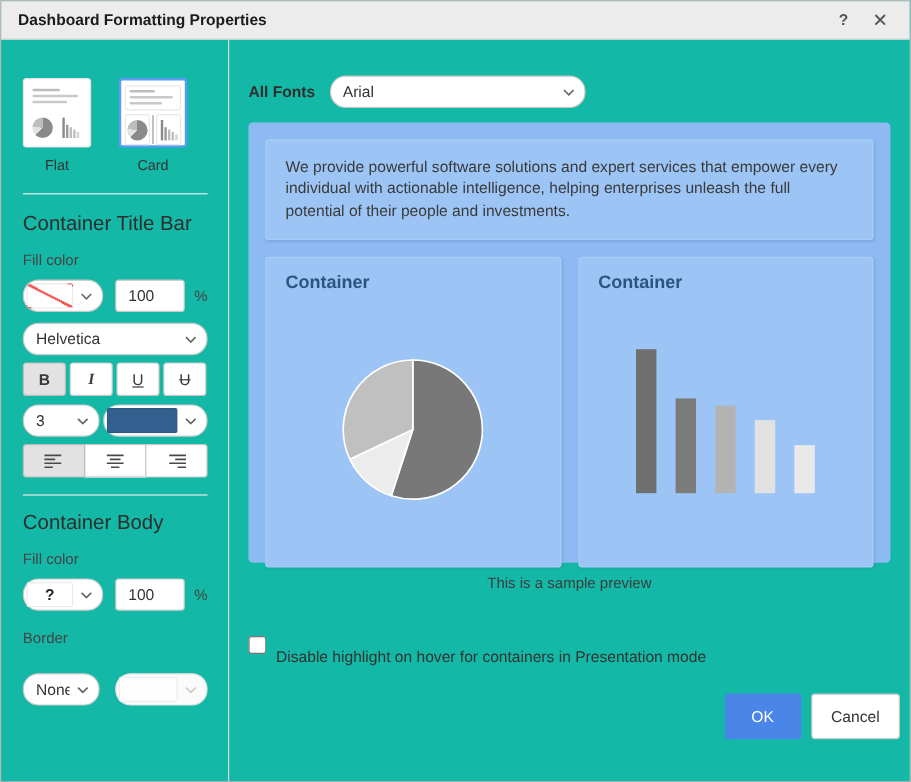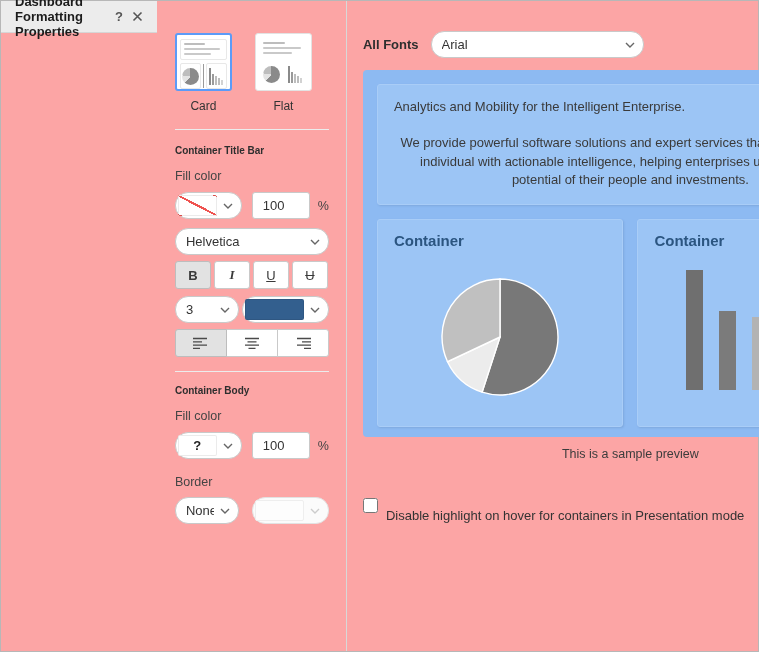--- a/index.html
+++ b/index.html
@@ -6,22 +6,22 @@
   html,body { width: 759px; height: 652px; }
   body {
     font-family: "Liberation Sans", sans-serif;
     background: #fff;
     color: #333;
     overflow: hidden;
   }
   .dialog {
     width: 759px; height: 652px;
     border: 1px solid #b7b7b7;
-    background: #fca5a5;
-    display: flex; 
+    background: #14b8a6;
+    display: flex; flex-direction: column;
   }
   
   .titlebar {
     height: 32px; flex: 0 0 32px;
     background: #ececec;
     border-bottom: 1px solid #d6d6d6;
     display: flex; align-items: center;
     padding: 0 14px;
   }
   .titlebar .title { font-size: 13px; font-weight: bold; color: #1c1c1c; }
@@ -68,21 +68,21 @@
   .mini-bars i { display: block; width: 2px; background: #bdbdbd; }
   .mini-bars i:nth-child(1){ height: 17px; background: #8a8a8a; }
   .mini-bars i:nth-child(2){ height: 11px; background: #9a9a9a; }
   .mini-bars i:nth-child(3){ height: 9px; }
   .mini-bars i:nth-child(4){ height: 7px; }
   .mini-bars i:nth-child(5){ height: 5px; background: #d2d2d2; }
   .thumb-label { font-size: 12px; color: #333; margin-top: 8px; }
 
   
   .label { font-size: 12.5px; color: #444; }
-  .heading { font-size: 10px; font-weight: bold; color: #2e2e2e; }
+  .heading { font-size: 17px; font-weight: normal; color: #2e2e2e; }
   .dropdown {
     height: 27px; background: #fff;
     border: 1px solid #c9c9c9; border-radius: 13px;
     display: flex; align-items: center;
     padding: 0 8px 0 10px; font-size: 13px; color: #333;
     cursor: pointer; position: relative;
   }
   .dropdown .dd-value { flex: 1; white-space: nowrap; overflow: hidden; }
   .chev { flex: 0 0 auto; margin-left: 6px; }
   .swatch-dd { padding: 2px 8px 2px 2px; }
@@ -148,21 +148,21 @@
   }
   .pv-panel {
     background: #9cc5f5;
     border: 1px solid #a9cdf7;
     border-radius: 3px;
     box-shadow: 1px 1px 2px rgba(60,90,140,0.18);
   }
   .pv-text { padding: 13px 16px 14px 16px; font-size: 13px; color: #3a3a3a; line-height: 1.42; }
   .pv-text p + p { margin-top: 18px; text-align: center; }
   .pv-containers { display: flex; gap: 14px; margin-top: 14px; }
-  .pv-container { flex: 1; height: 208px; display: flex; flex-direction: column; }
+  .pv-container { flex: 1; height: 259px; display: flex; flex-direction: column; }
   .pv-container .ct-title {
     font-size: 15px; font-weight: bold; color: #2b5580;
     padding: 12px 16px 0 16px;
   }
   .chart-area { flex: 1; display: flex; align-items: center; justify-content: center; }
   .bar-chart { display: flex; align-items: flex-end; gap: 16px; height: 120px; margin-bottom: 14px; }
   .bar-chart .bar { width: 17px; }
 
   .pv-caption { width: 535px; text-align: center; font-size: 12.5px; color: #3c3c3c; margin-top: 10px; }
 
@@ -197,20 +197,44 @@
         </svg>
     </span>
   </div>
 
   <div class="body">
 
     <div class="sidebar">
 
       <div class="thumb-row">
         <div class="thumb-col">
+          <div class="thumb flat-style">
+            <div class="mini-top">
+              <div class="mini-line l1"></div>
+                <div class="mini-line l2"></div>
+                <div class="mini-line l3"></div>
+            </div>
+            <div class="mini-bottom">
+              <div class="mini-pane">
+                  <span class="mini-pie"></span>
+                </div>
+              <div class="mini-pane">
+                  <span class="mini-bars">
+                    <i></i>
+                    <i></i>
+                    <i></i>
+                    <i></i>
+                    <i></i>
+                  </span>
+                </div>
+            </div>
+          </div>
+          <span class="thumb-label">Flat</span>
+        </div>
+        <div class="thumb-col">
           <div class="thumb card-style selected">
             <div class="mini-top">
               <div class="mini-line l1"></div>
                 <div class="mini-line l2"></div>
                 <div class="mini-line l3"></div>
             </div>
             <div class="mini-bottom">
               <div class="mini-pane">
                   <span class="mini-pie"></span>
                 </div>
@@ -221,44 +245,20 @@
                     <i></i>
                     <i></i>
                     <i></i>
                     <i></i>
                   </span>
                 </div>
             </div>
           </div>
           <span class="thumb-label">Card</span>
         </div>
-        <div class="thumb-col">
-          <div class="thumb flat-style">
-            <div class="mini-top">
-              <div class="mini-line l1"></div>
-                <div class="mini-line l2"></div>
-                <div class="mini-line l3"></div>
-            </div>
-            <div class="mini-bottom">
-              <div class="mini-pane">
-                  <span class="mini-pie"></span>
-                </div>
-              <div class="mini-pane">
-                  <span class="mini-bars">
-                    <i></i>
-                    <i></i>
-                    <i></i>
-                    <i></i>
-                    <i></i>
-                  </span>
-                </div>
-            </div>
-          </div>
-          <span class="thumb-label">Flat</span>
-        </div>
       </div>
 
 
       <hr class="sep">
 
       <div class="heading">Container Title Bar</div>
       <div class="label" style="margin-top:13px;">Fill color</div>
 
       <div class="row" style="margin-top:9px;">
         <div class="dropdown swatch-dd" style="width:75px;">
@@ -330,21 +330,21 @@
           <svg class="chev" width="10" height="6" viewBox="0 0 10 6">
               <path d="M1 1l4 4 4-4" stroke="#666" stroke-width="1.4" fill="none"></path>
             </svg>
         </div>
         <input class="txt-input" style="margin-left: 10px;" value="100">
         <span class="pct">%</span>
       </div>
 
       <div class="label" style="margin-top:16px;">Border</div>
 
-      <div class="row" style="margin-top:8px;">
+      <div class="row" style="margin-top:22px;">
         <div class="dropdown" style="width:64px;">
           <span class="dd-value">None</span>
           <svg class="chev" width="10" height="6" viewBox="0 0 10 6">
               <path d="M1 1l4 4 4-4" stroke="#666" stroke-width="1.4" fill="none"></path>
             </svg>
         </div>
         <div class="dropdown swatch-dd dd-disabled" style="width:78px; margin-left:13px;">
           <span class="swatch"></span>
           <svg class="chev" width="10" height="6" viewBox="0 0 10 6">
               <path d="M1 1l4 4 4-4" stroke="#ccc" stroke-width="1.4" fill="none"></path>
@@ -361,21 +361,20 @@
         <div class="dropdown allfonts-dd">
           <span class="dd-value">Arial</span>
           <svg class="chev" width="10" height="6" viewBox="0 0 10 6">
               <path d="M1 1l4 4 4-4" stroke="#666" stroke-width="1.4" fill="none"></path>
             </svg>
         </div>
       </div>
 
       <div class="preview">
         <div class="pv-panel pv-text">
-          <p>Analytics and Mobility for the Intelligent Enterprise.</p>
           <p>We provide powerful software solutions and expert services that empower every individual with actionable intelligence, helping enterprises unleash the full potential of their people and investments.</p>
         </div>
         <div class="pv-containers">
           <div class="pv-panel pv-container">
             <div class="ct-title">Container</div>
             <div class="chart-area">
               <svg width="118" height="118" viewBox="0 0 118 118" id="pie-svg">
                   <path d="M59,59 L59,1 A58,58 0 1 1 41.07701432625303,114.1612779451189 Z" fill="#787878" stroke="#fff" stroke-width="1.4"></path>
                   <path d="M59,59 L41.07701432625303,114.1612779451189 A58,58 0 0 1 6.5200309569708494,83.69519891077418 Z" fill="#ececec" stroke="#fff" stroke-width="1.4"></path>
                   <path d="M59,59 L6.5200309569708494,83.69519891077418 A58,58 0 0 1 59.00000000000004,1 Z" fill="#c0c0c0" stroke="#fff" stroke-width="1.4"></path>

